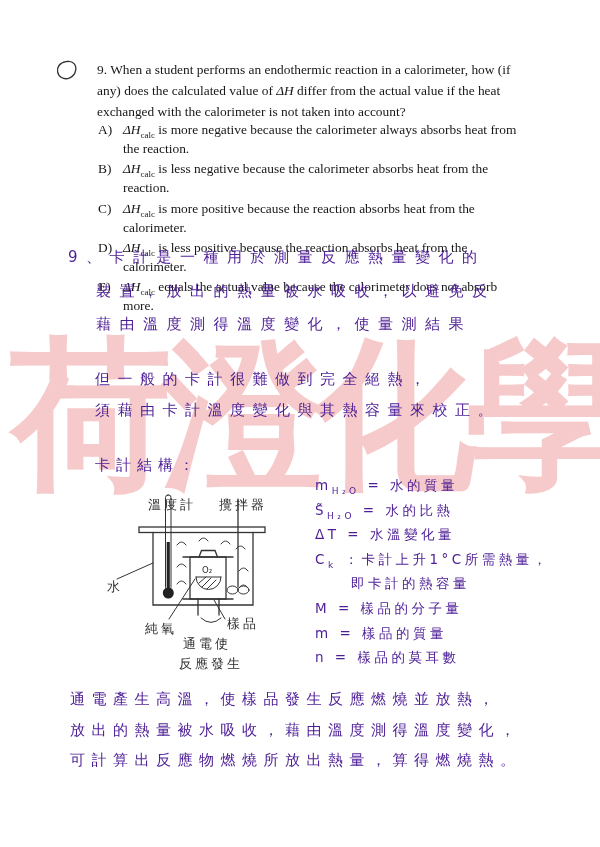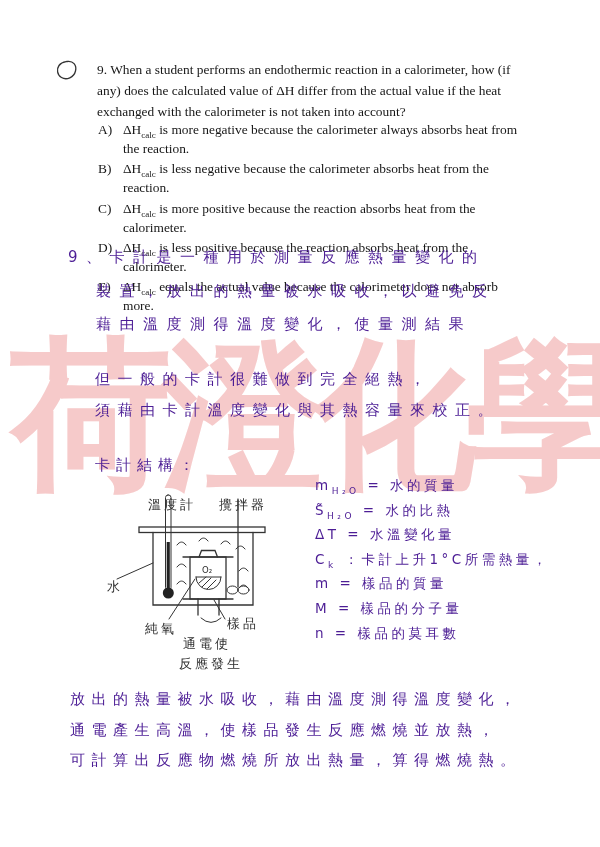--- a/index.html
+++ b/index.html
@@ -6,21 +6,21 @@
   body{width:600px;height:847px;background:#ffffff;position:relative;overflow:hidden;
        font-family:"Liberation Serif",serif;color:#161616}
   .watermark{position:absolute;left:10px;top:334px;z-index:0;
        font-family:"DejaVu Sans",sans-serif;font-weight:700;font-size:162px;line-height:162px;
        letter-spacing:-10px;color:#f6caca;white-space:nowrap;pointer-events:none}
   .layer{position:absolute;z-index:1}
   .printed{left:97px;top:60px;width:430px;font-size:13.4px;line-height:20.8px}
   .options{left:98px;top:121px;width:430px;font-size:13.4px;line-height:18.9px}
   .option{position:relative;padding-left:25px;margin-bottom:1.5px}
   .opt-label{position:absolute;left:0;top:0}
-  .dh{}
+  .dh{font-style:italic}
   sub{font-size:9px;line-height:0}
   .hw{font-family:"DejaVu Sans",sans-serif;color:#4c1d95}
   .para1{left:68px;top:241px;font-size:15px;letter-spacing:8.5px;line-height:33.5px}
   .para1 .cont{padding-left:28px}
   .para2{left:95px;top:364px;font-size:15px;letter-spacing:7.5px;line-height:30.5px}
   .heading{left:95px;top:456px;font-size:15px;letter-spacing:6px}
   .para3{left:70px;top:684px;font-size:15px;letter-spacing:6.5px;line-height:30.5px}
   .notes{left:315px;top:477px;font-size:13.5px;letter-spacing:3.5px}
   .note-row{height:24.6px;white-space:nowrap}
   .note-row .sym{font-family:"DejaVu Sans",sans-serif}
@@ -138,22 +138,23 @@
 
   <text x="80" y="161" font-size="13" letter-spacing="3">通電使</text>
   <text x="76" y="181" font-size="13" letter-spacing="3">反應發生</text>
 </svg>
 
 <div class="layer hw notes">
   <div class="note-row"><span class="sym">m</span><sub>H₂O</sub> <span>= </span><span>水的質量</span></div>
   <div class="note-row"><span class="sym">S̃</span><sub>H₂O</sub> <span>= </span><span>水的比熱</span></div>
   <div class="note-row"><span class="sym">ΔT</span><sub></sub> <span>= </span><span>水溫變化量</span></div>
   <div class="note-row"><span class="sym">C</span><sub>k</sub> <span>：</span><span>卡計上升1°C所需熱量，</span></div>
+  <div class="note-row indent"><span>即卡計的熱容量</span></div>
+  <div class="note-row"><span class="sym">M</span><sub></sub> <span>= </span><span>樣品的分子量</span></div>
   <div class="note-row"><span class="sym">m</span><sub></sub> <span>= </span><span>樣品的質量</span></div>
-  <div class="note-row"><span class="sym">M</span><sub></sub> <span>= </span><span>樣品的分子量</span></div>
   <div class="note-row"><span class="sym">n</span><sub></sub> <span>= </span><span>樣品的莫耳數</span></div>
 </div>
 
 <div class="layer hw para3">
+  <div>通電產生高溫，使樣品發生反應燃燒並放熱，</div>
   <div>放出的熱量被水吸收，藉由溫度測得溫度變化，</div>
-  <div>通電產生高溫，使樣品發生反應燃燒並放熱，</div>
   <div>可計算出反應物燃燒所放出熱量，算得燃燒熱。</div>
 </div>
 
 </body></html>

